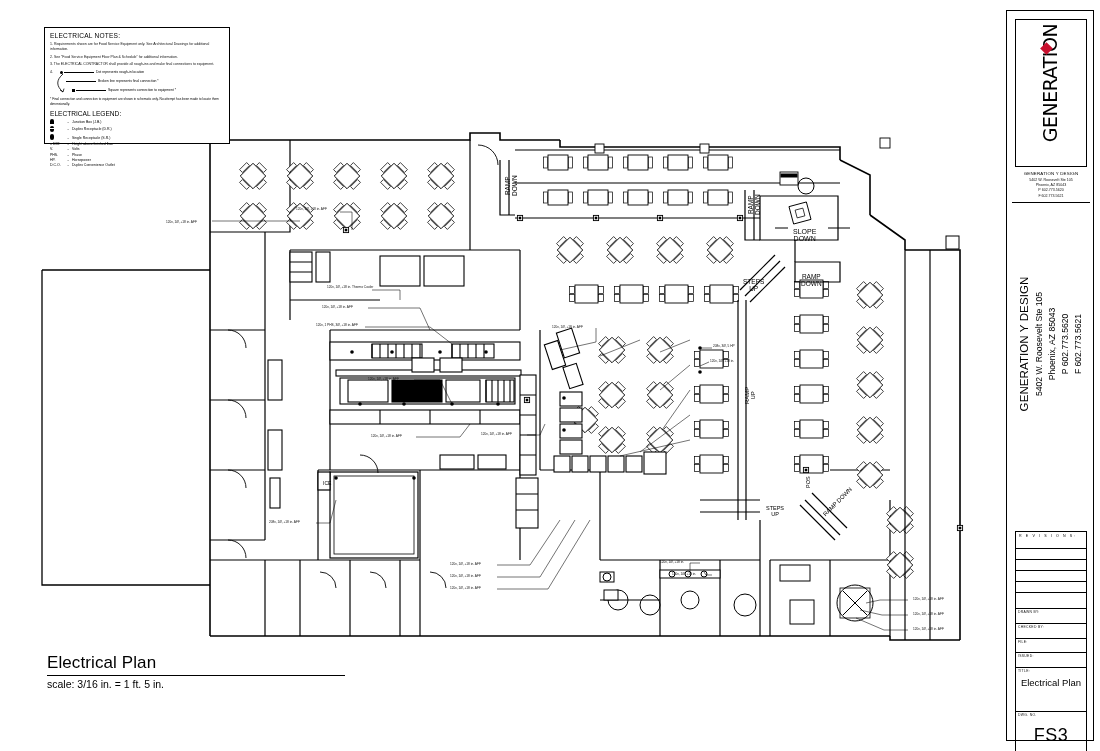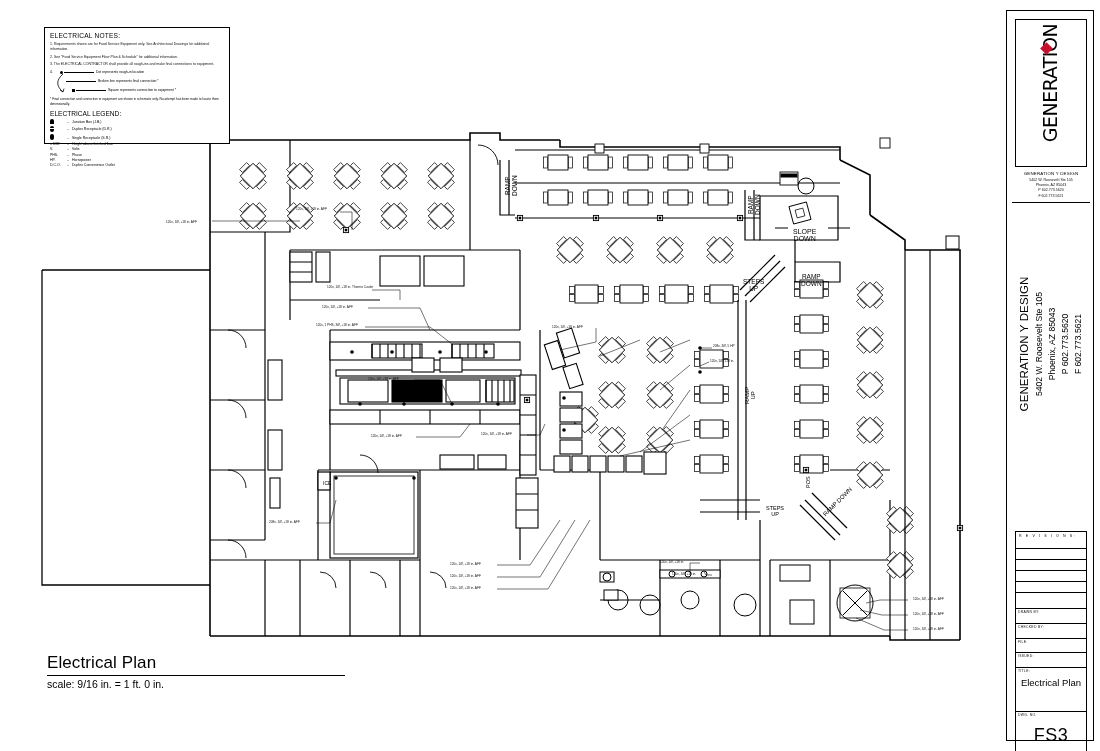--- a/index.html
+++ b/index.html
@@ -717,21 +717,21 @@
             <td class="lg-dash">-</td>
             <td>Duplex Convenience Outlet</td>
           </tr>
         </tbody>
     </table>
   </div>
 
   <div class="plan-title-wrap">
     <div class="plan-title">Electrical Plan</div>
     <div class="plan-title-rule"></div>
-    <div class="plan-scale">scale: 9/16 in. = 1 ft. 0 in.</div>
+    <div class="plan-scale">scale: 3/16 in. = 1 ft. 5 in.</div>
   </div>
 
   <div class="titleblock">
 
     <div class="tb-logo">
       <div class="logo-gen">GENERATION</div>
       <div class="logo-diamond"></div>
 
     </div>
 

